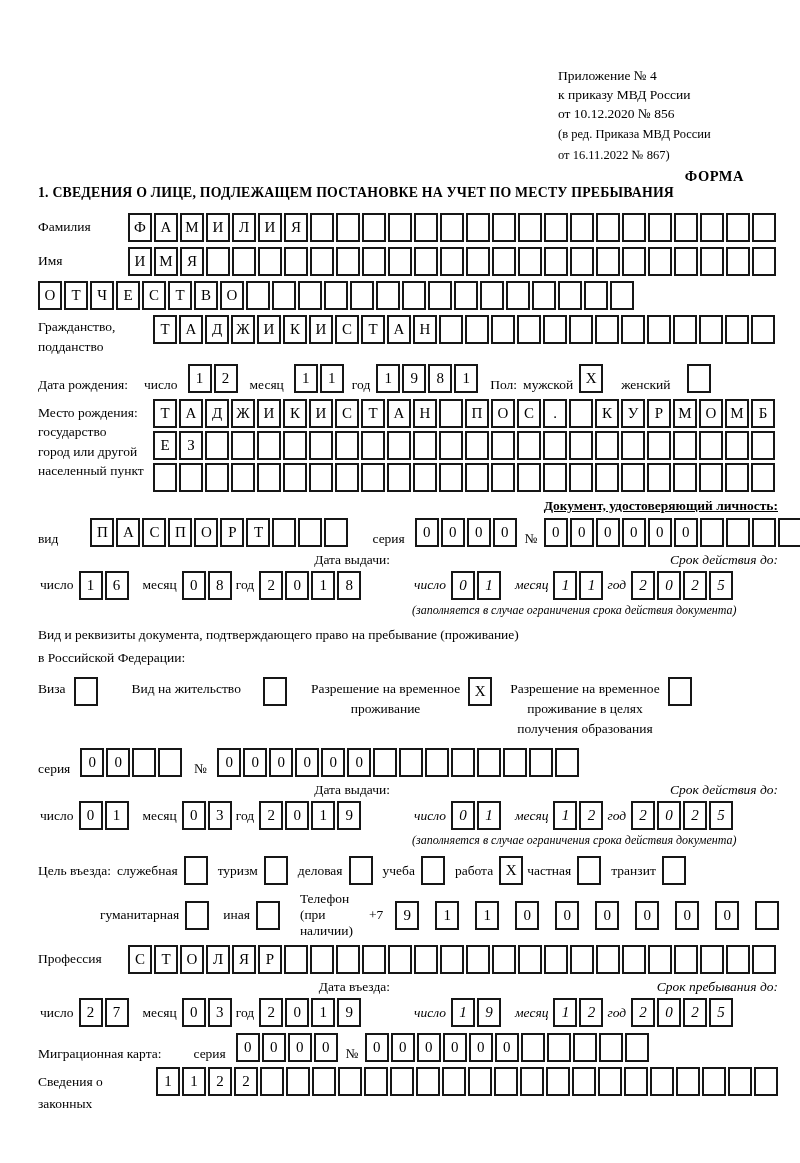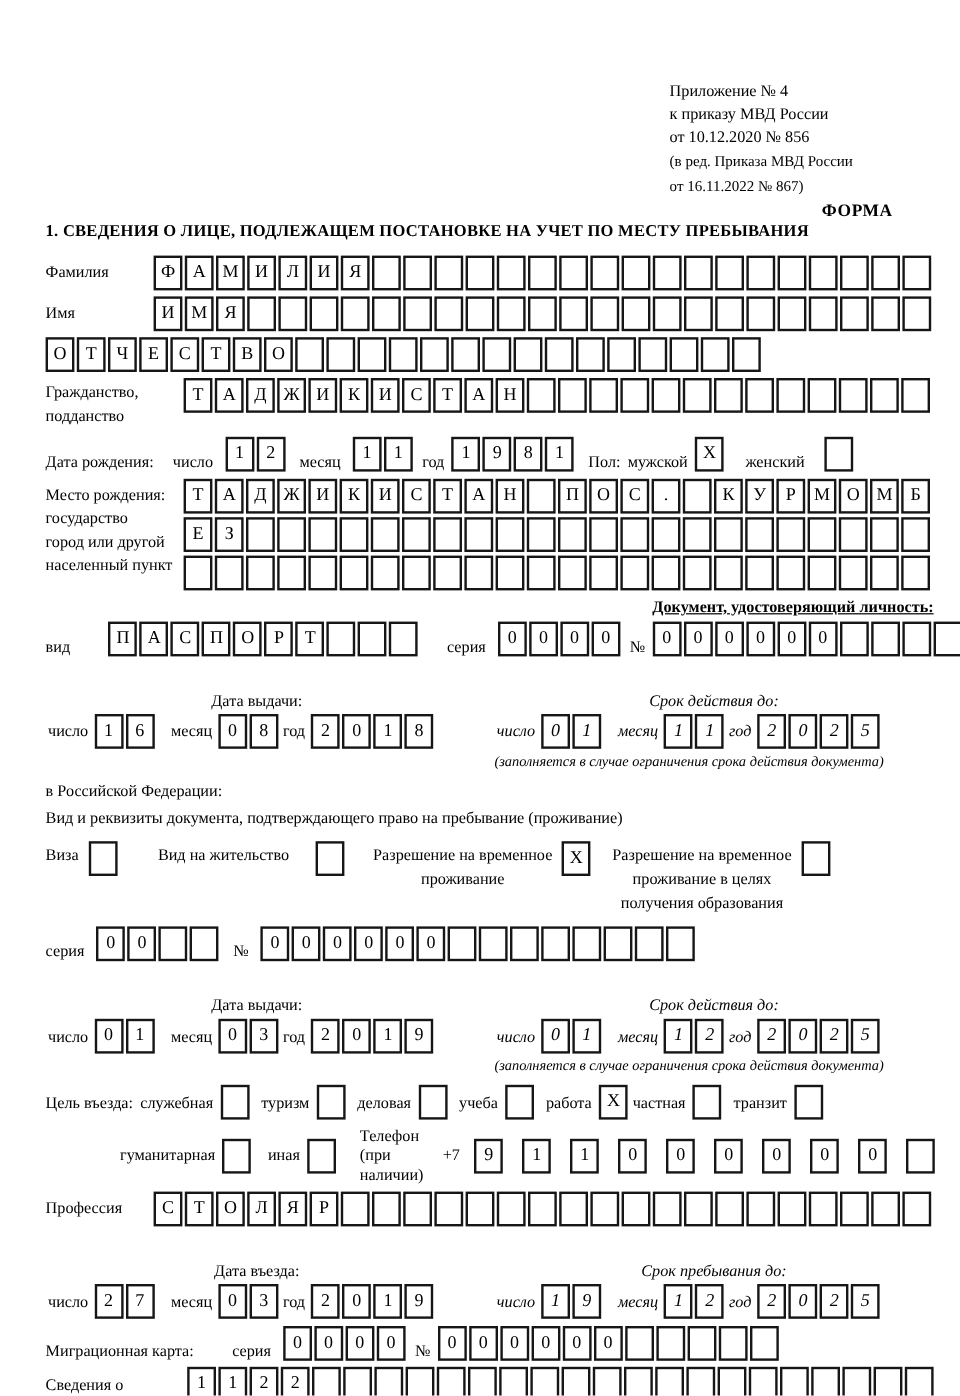--- a/index.html
+++ b/index.html
@@ -34,21 +34,21 @@
   .w142 { width:142px; }
   .lbl2 { line-height:1.45; padding-top:2px; }
 
   
   .dategrp { display:flex; align-items:center; }
   .dategrp .dlabel { margin:0 5px 0 2px; }
   .daterow { display:flex; margin:4px 0 2px 0; }
   .datecol { }
   .datecol.left { width:352px; flex:none; }
   .datecol.right { flex:1; padding-left:22px;font-style:italic; }
-  .datehead { text-align:center; margin-bottom:3px;margin-top:24px; }
+  .datehead { text-align:right; margin-bottom:3px; }
   .datenote { font-size:12px; margin-top:3px; white-space:nowrap; }
 
   .doc-head { text-align:right; font-weight:bold; margin:6px 0 4px 0;text-decoration:underline; }
 
   .inline-row { display:flex; align-items:flex-end; }
   .gap6 { width:6px; flex:none; } .gap10 { width:10px; flex:none; } .gap16 { width:16px; flex:none; }
 
   
   .permits { display:flex; align-items:flex-start; margin:6px 0 10px 0;font-family:Liberation Serif, serif; }
   .pcap { text-align:center; line-height:1.45; padding-top:4px; }
@@ -418,22 +418,22 @@
             <span class="cell">0</span>
             <span class="cell">2</span>
             <span class="cell">5</span>
           </span>
       </div>
       <div class="datenote">(заполняется в случае ограничения срока действия документа)</div>
     </div>
   </div>
 
   <div style="margin-top:6px; line-height:1.7;">
+    <div>Вид и реквизиты документа, подтверждающего право на пребывание (проживание)</div>
     <div>в Российской Федерации:</div>
-    <div>Вид и реквизиты документа, подтверждающего право на пребывание (проживание)</div>
   </div>
 
   <div class="permits">
     <span class="plain">Виза</span>
     <span class="cell"></span>
     <span class="gap16"></span>
       <span class="gap16"></span>
     <span class="plain">Вид на жительство</span>
     <span class="cell" style="margin-left:22px;"></span>
     <span class="gap16"></span>

